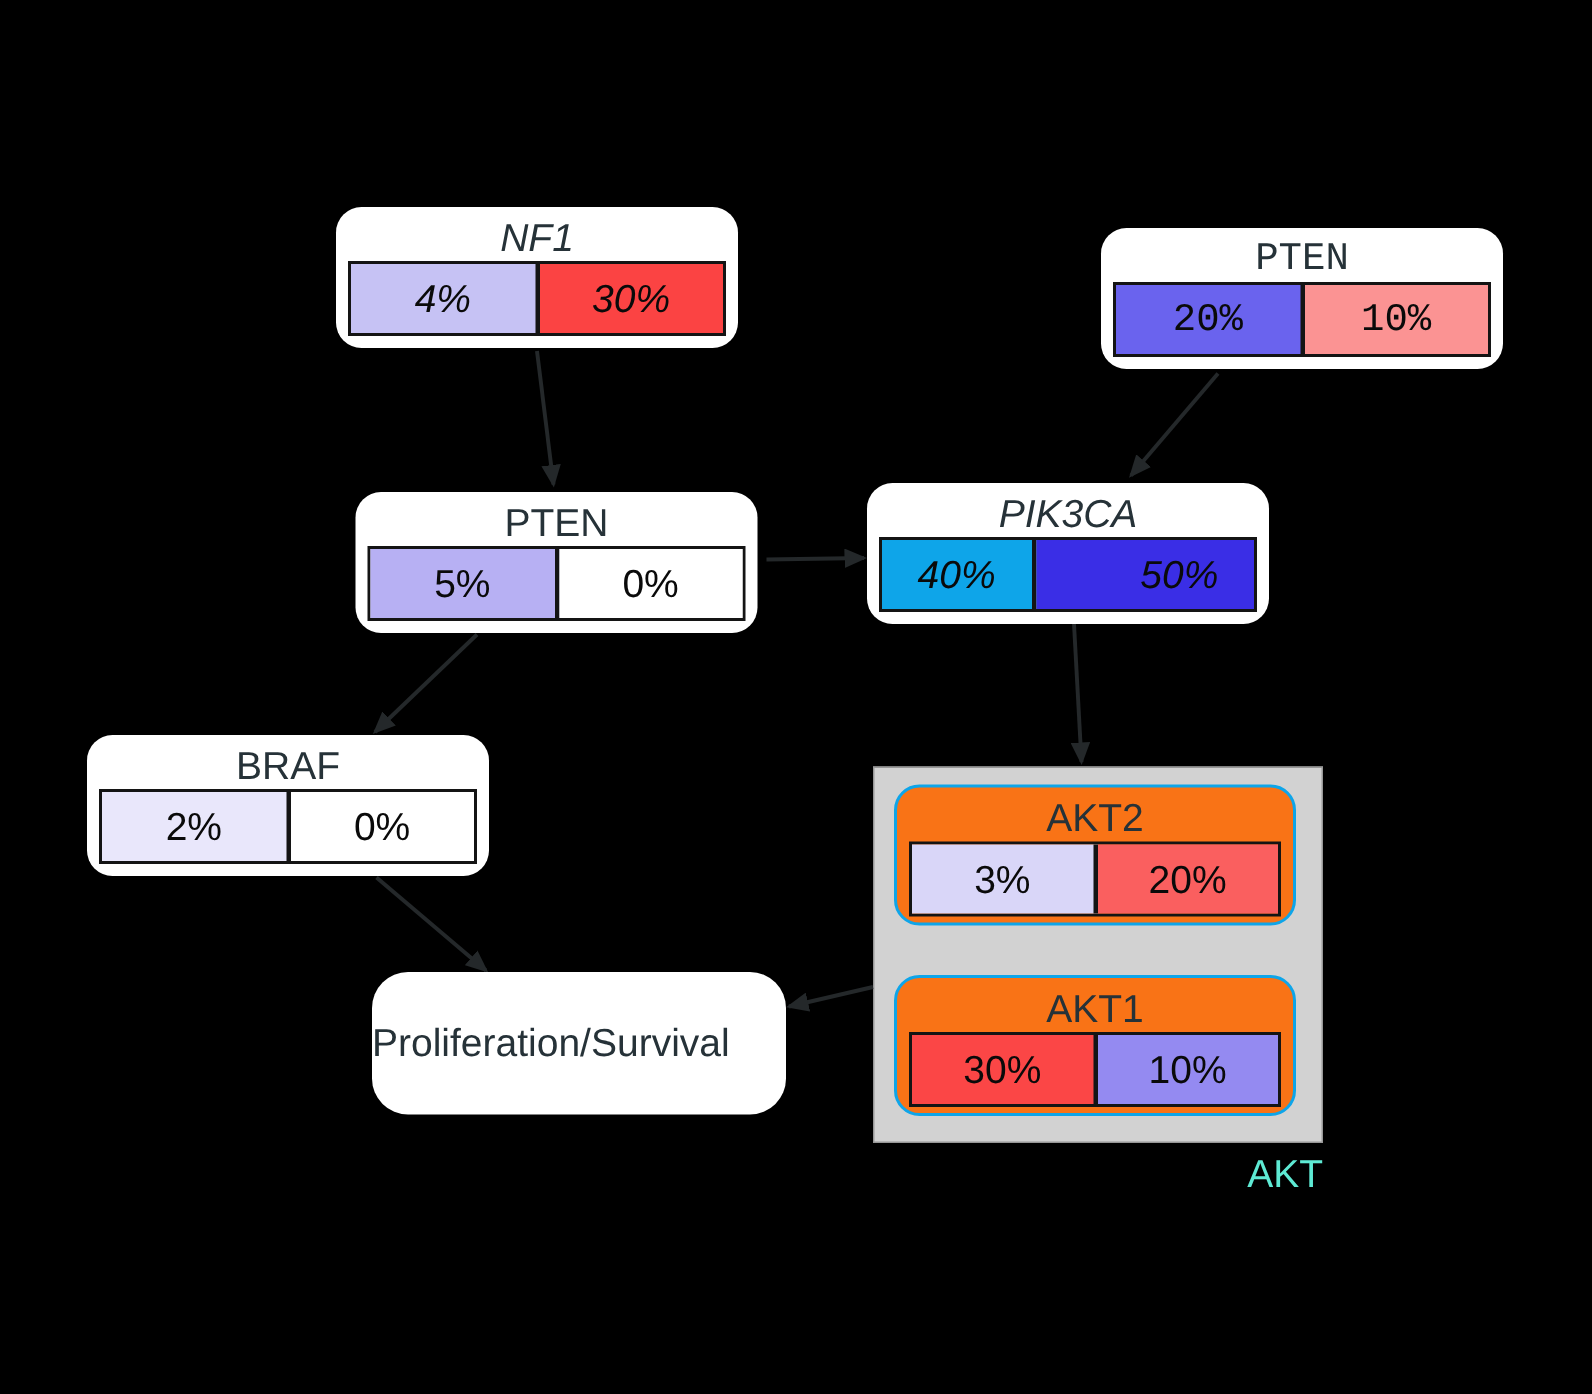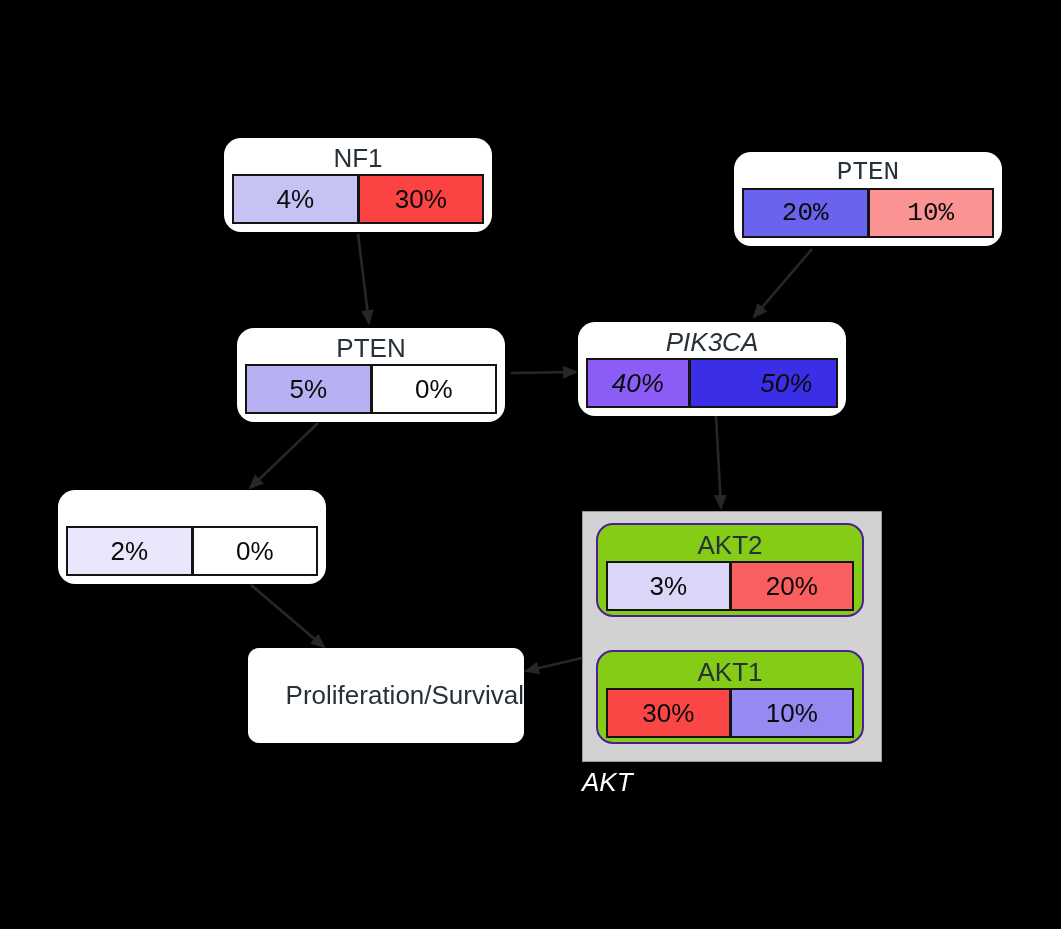--- a/index.html
+++ b/index.html
@@ -24,37 +24,36 @@
     width: 300px; height: 251px;
     background: #d2d2d2;
     border: 1px solid #979797;
     box-sizing: border-box;
     z-index: 1;
   }
   .group-label {
     position: absolute;
     left: 582px; top: 767px;
     width: 300px;
-    text-align: left;
+    text-align: right;
     font-size: 26px;
-    color: #ffffff;
+    color: #5eead4;
     z-index: 1;
-    font-style: italic;
   }
   .gene-node {
     position: absolute;
     width: 268px; height: 94px;
     background: #ffffff;
     border-radius: 17px;
     box-sizing: border-box;
     z-index: 3;
   }
   .gene-node.member {
-    background: #84cc16;
-    border: 2px solid #4c1d95;
+    background: #f97316;
+    border: 2px solid #0ea5e9;
   }
   .gene-title {
     position: absolute;
     left: 0; top: 5px;
     width: 100%;
     text-align: center;
     font-size: 26px;
     color: #263238;
   }
   .bar {
@@ -71,30 +70,30 @@
     justify-content: center;
     font-size: 26px;
     color: #0a0a0a;
   }
   .seg.first { border-right: 3px solid #141414; }
   .terminal-node {
     position: absolute;
     left: 248px; top: 648px;
     width: 276px; height: 95px;
     background: #ffffff;
-    border-radius: 11px;
+    border-radius: 24px;
     display: flex;
     align-items: center;
-    justify-content: flex-end;
+    justify-content: flex-start;
     font-size: 26px;
     color: #263238;
     z-index: 3;
   }
   
-  #node-nf1    { left: 224px; top: 138px; }
+  #node-nf1    { left: 224px; top: 138px; font-style: italic; }
   #node-pten   { left: 734px; top: 152px; font-family: Liberation Mono, monospace; }
   #node-kras   { left: 237px; top: 328px; }
   #node-pik3ca { left: 578px; top: 322px; font-style: italic; }
   #node-braf   { left: 58px;  top: 490px; }
   #node-akt2   { left: 596px; top: 523px; }
   #node-akt1   { left: 596px; top: 650px; }
 </style>
 </head>
 <body>
 
@@ -138,26 +137,27 @@
     <div class="gene-title">PTEN</div>
     <div class="bar">
       <div class="seg first" style="background-color: rgb(183, 176, 243);">5%</div>
       <div class="seg" style="background-color: rgb(255, 255, 255);">0%</div>
     </div>
   </div>
 
   <div class="gene-node" id="node-pik3ca">
     <div class="gene-title">PIK3CA</div>
     <div class="bar">
-      <div class="seg first" style="background-color: #8b5cf6;">40%</div>
+      <div class="seg first" style="background-color: #0ea5e9;">40%</div>
       <div class="seg" style="background-color: rgb(58, 46, 230); padding-left: 46px;">50%</div>
     </div>
   </div>
 
   <div class="gene-node" id="node-braf">
+    <div class="gene-title">BRAF</div>
     <div class="bar">
       <div class="seg first" style="background-color: rgb(233, 231, 251);">2%</div>
       <div class="seg" style="background-color: rgb(255, 255, 255);">0%</div>
     </div>
   </div>
 
   <div class="gene-node member" id="node-akt2">
     <div class="gene-title">AKT2</div>
     <div class="bar">
       <div class="seg first" style="background-color: rgb(217, 214, 248);">3%</div>

